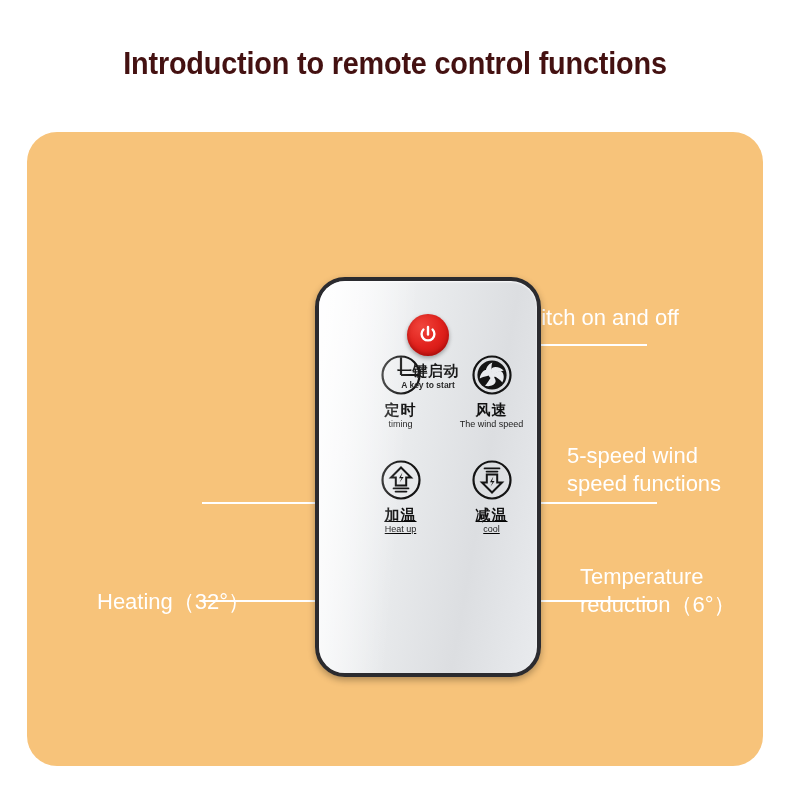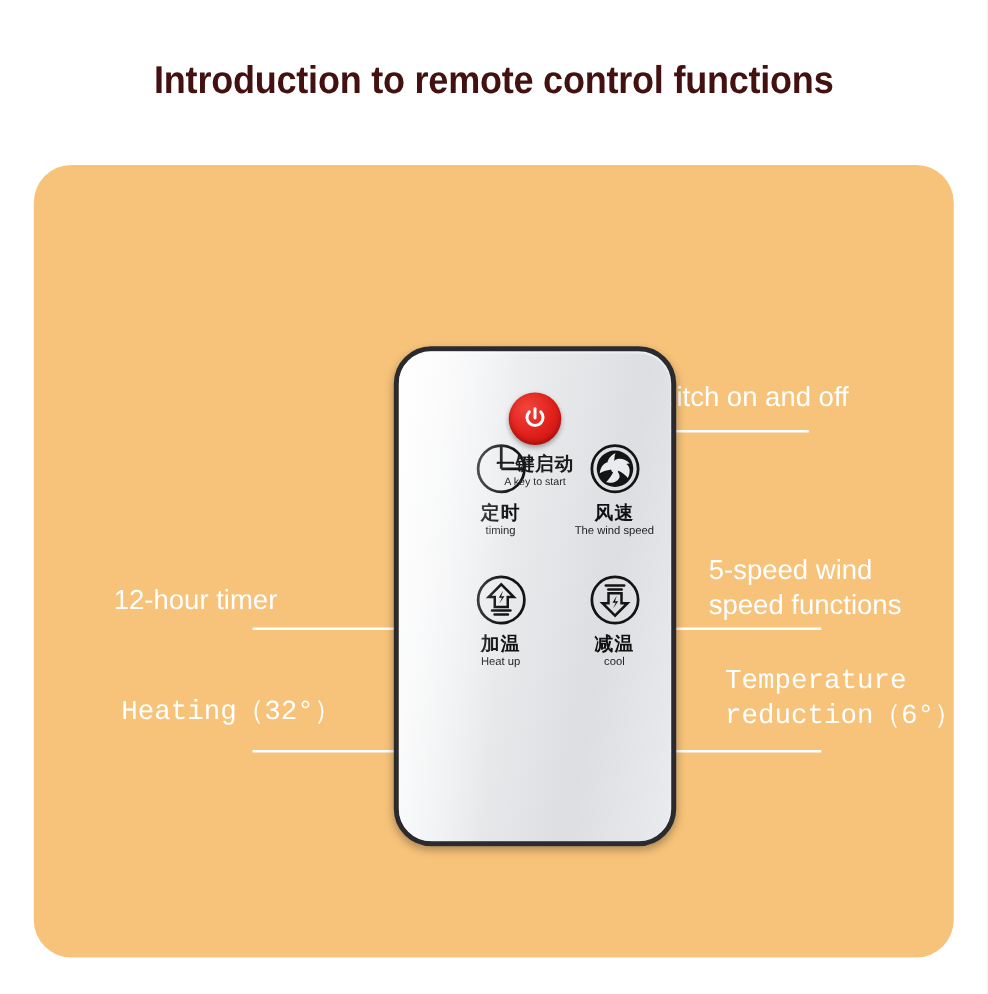--- a/index.html
+++ b/index.html
@@ -97,39 +97,39 @@
   .start-cn {
     font-size: 15px;
     font-weight: bold;
     color: #1b1b1b;
     letter-spacing: 0.5px;
     line-height: 16px;
     font-family: "DejaVu Sans", sans-serif;
   }
   .start-en {
     font-size: 8.5px;
-    font-weight: normal;
+    font-weight: bold;
     color: #2a2a2a;
     line-height: 11px;
     margin-top: 1px;
   }
 
   
   .btn-grid {
     position: absolute;
     left: 0; right: 0;
     top: 72px;
   }
   .btn-row {
     display: flex;
     justify-content: space-around;
     margin-bottom: 10px;
     padding-left: 36px;
   }
-  .btn-row.row2 { margin-top: 28px; }
+  .btn-row.row2 { margin-top: 28px; text-decoration: underline; }
   .btn-cell {
     width: 82px;
     display: flex;
     flex-direction: column;
     align-items: center;
   }
   .btn-icon {
     width: 44px;
     height: 44px;
     display: block;
@@ -154,21 +154,21 @@
   
   .callout {
     position: absolute;
     color: #ffffff;
     font-size: 22px;
     line-height: 28px;
     white-space: nowrap;
     font-family: "Liberation Sans", sans-serif;
     font-weight: 300;
   }
-  .callout.cjk { font-family: Liberation Mono, monospace; }
+  .callout.cjk { font-family: Liberation Sans, sans-serif; margin-top: 32px; }
 
   .lbl-power   { left: 398px; top: 172px; }
   .lbl-timer   { left: 64px;  top: 334px; }
   .lbl-wind    { left: 540px; top: 310px; }
   .lbl-heat    { left: 70px;  top: 424px; }
   .lbl-cool    { left: 553px; top: 399px; }
 
   
   .lead {
     position: absolute;
@@ -195,21 +195,20 @@
 
   <div class="lead lead-h lead-power-h"></div>
   <div class="lead lead-v lead-power-v"></div>
   <div class="lead lead-h lead-timer"></div>
   <div class="lead lead-h lead-wind"></div>
   <div class="lead lead-h lead-heat"></div>
   <div class="lead lead-h lead-cool"></div>
 
   <div class="callout lbl-power">One-key switch on and off</div>
 
-  <div class="callout lbl-timer">12-hour timer</div>
 
   <div class="callout lbl-wind">
     <div>5-speed wind</div>
     <div>speed functions</div>
   </div>
 
   <div class="callout cjk lbl-heat">Heating（32°）</div>
 
   <div class="callout cjk lbl-cool">
     <div>Temperature</div>

